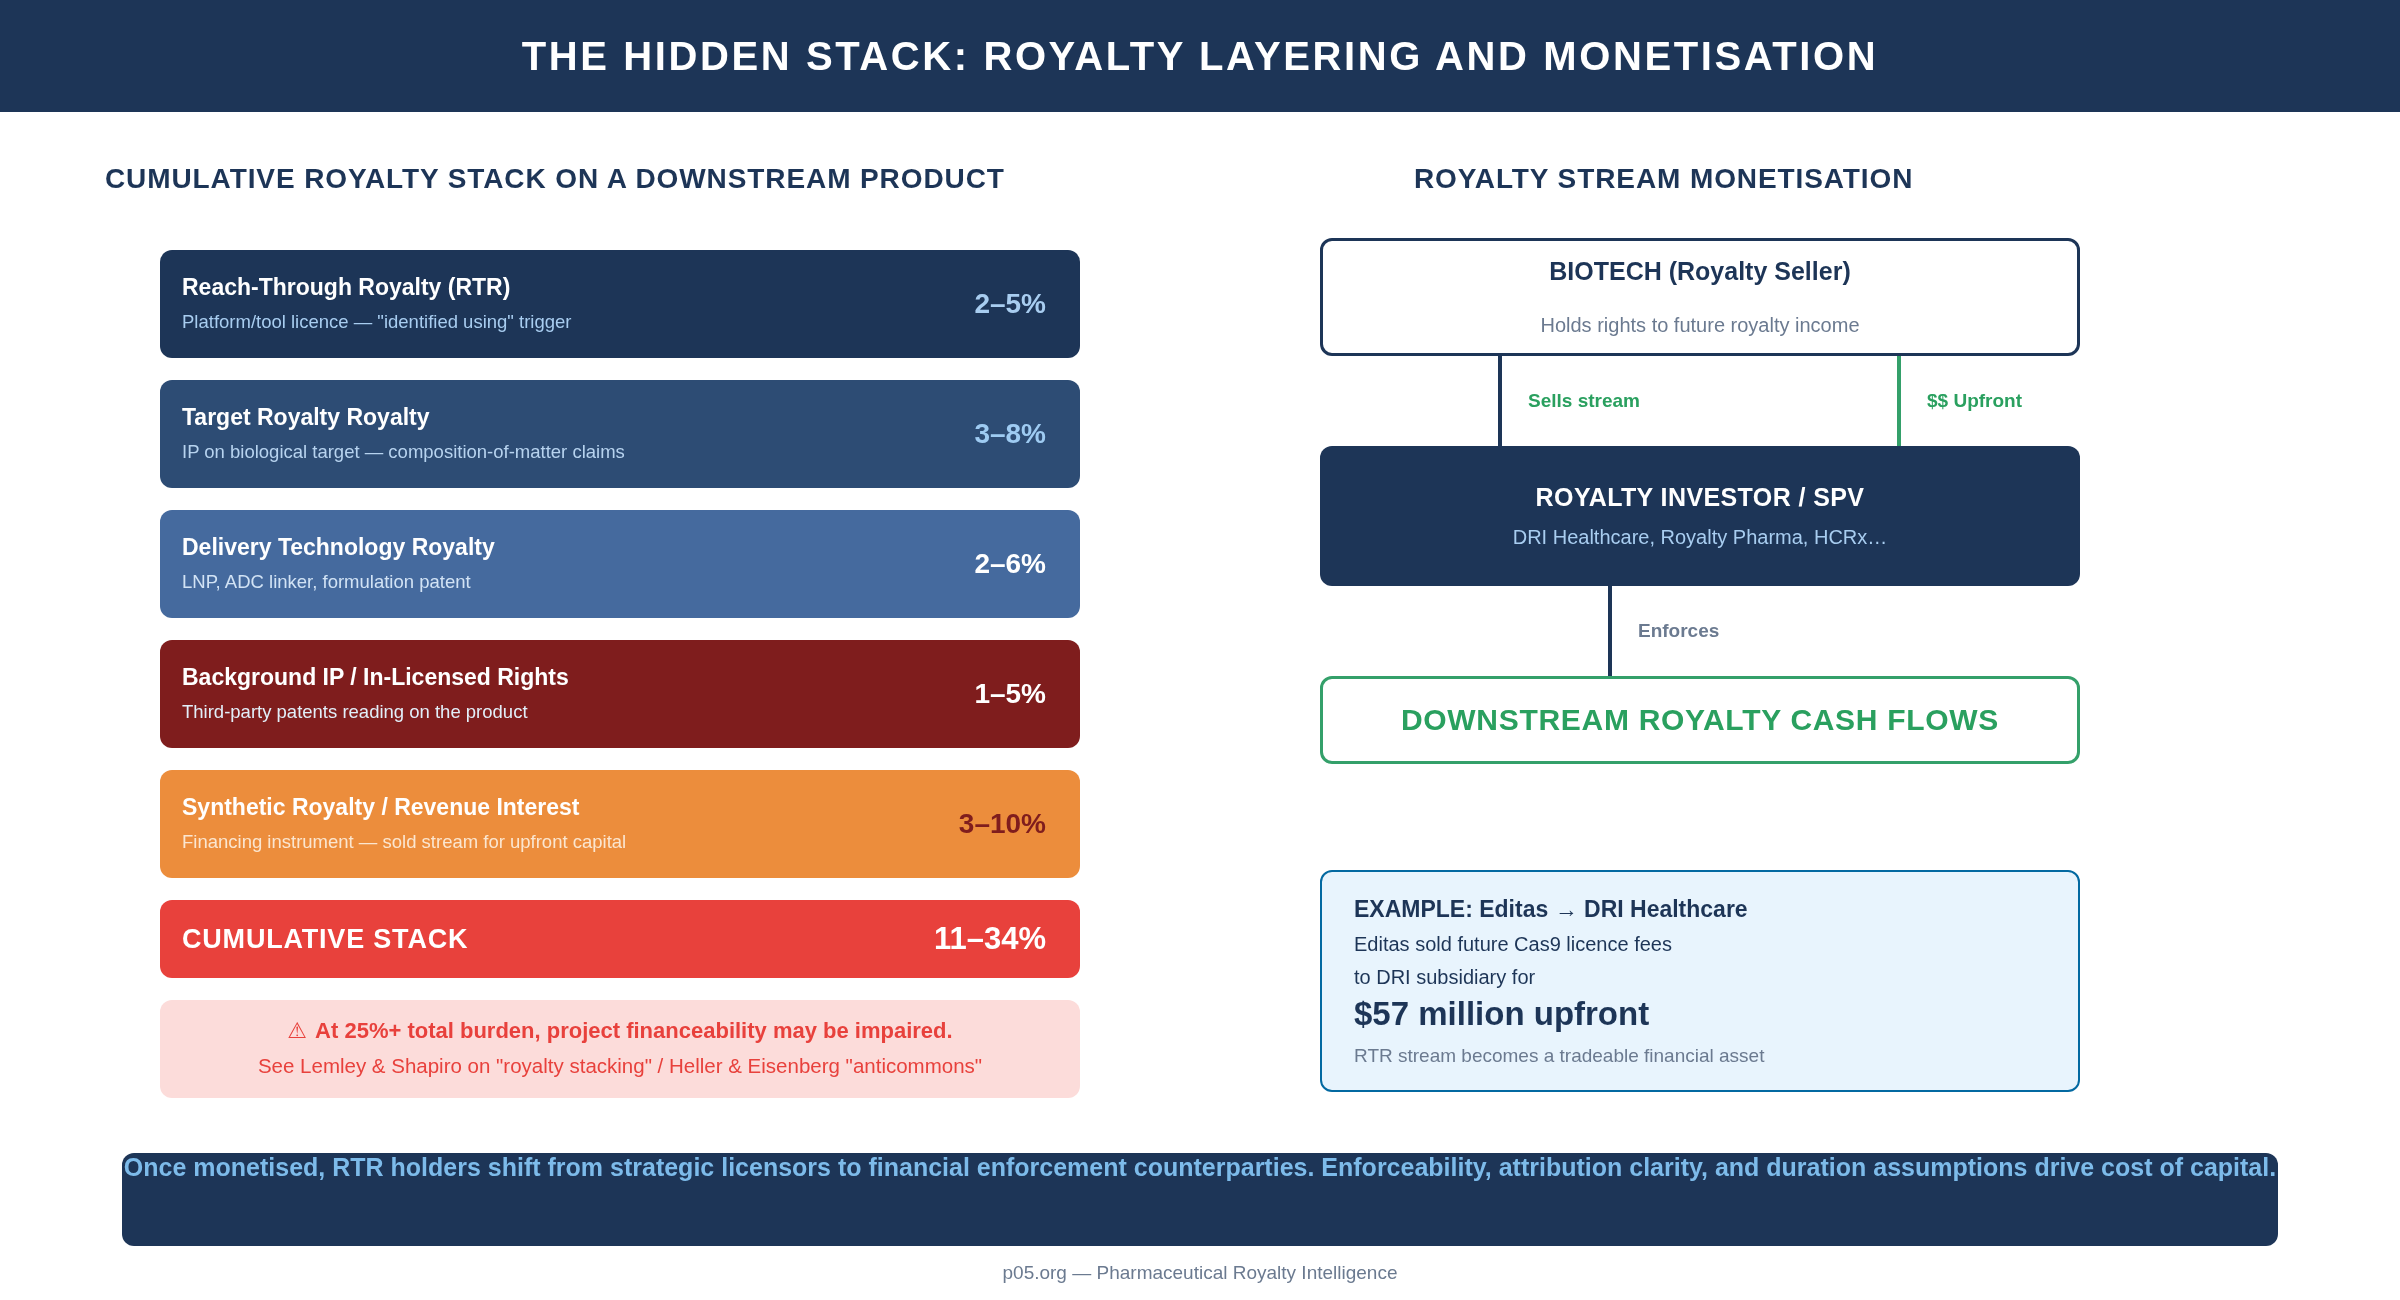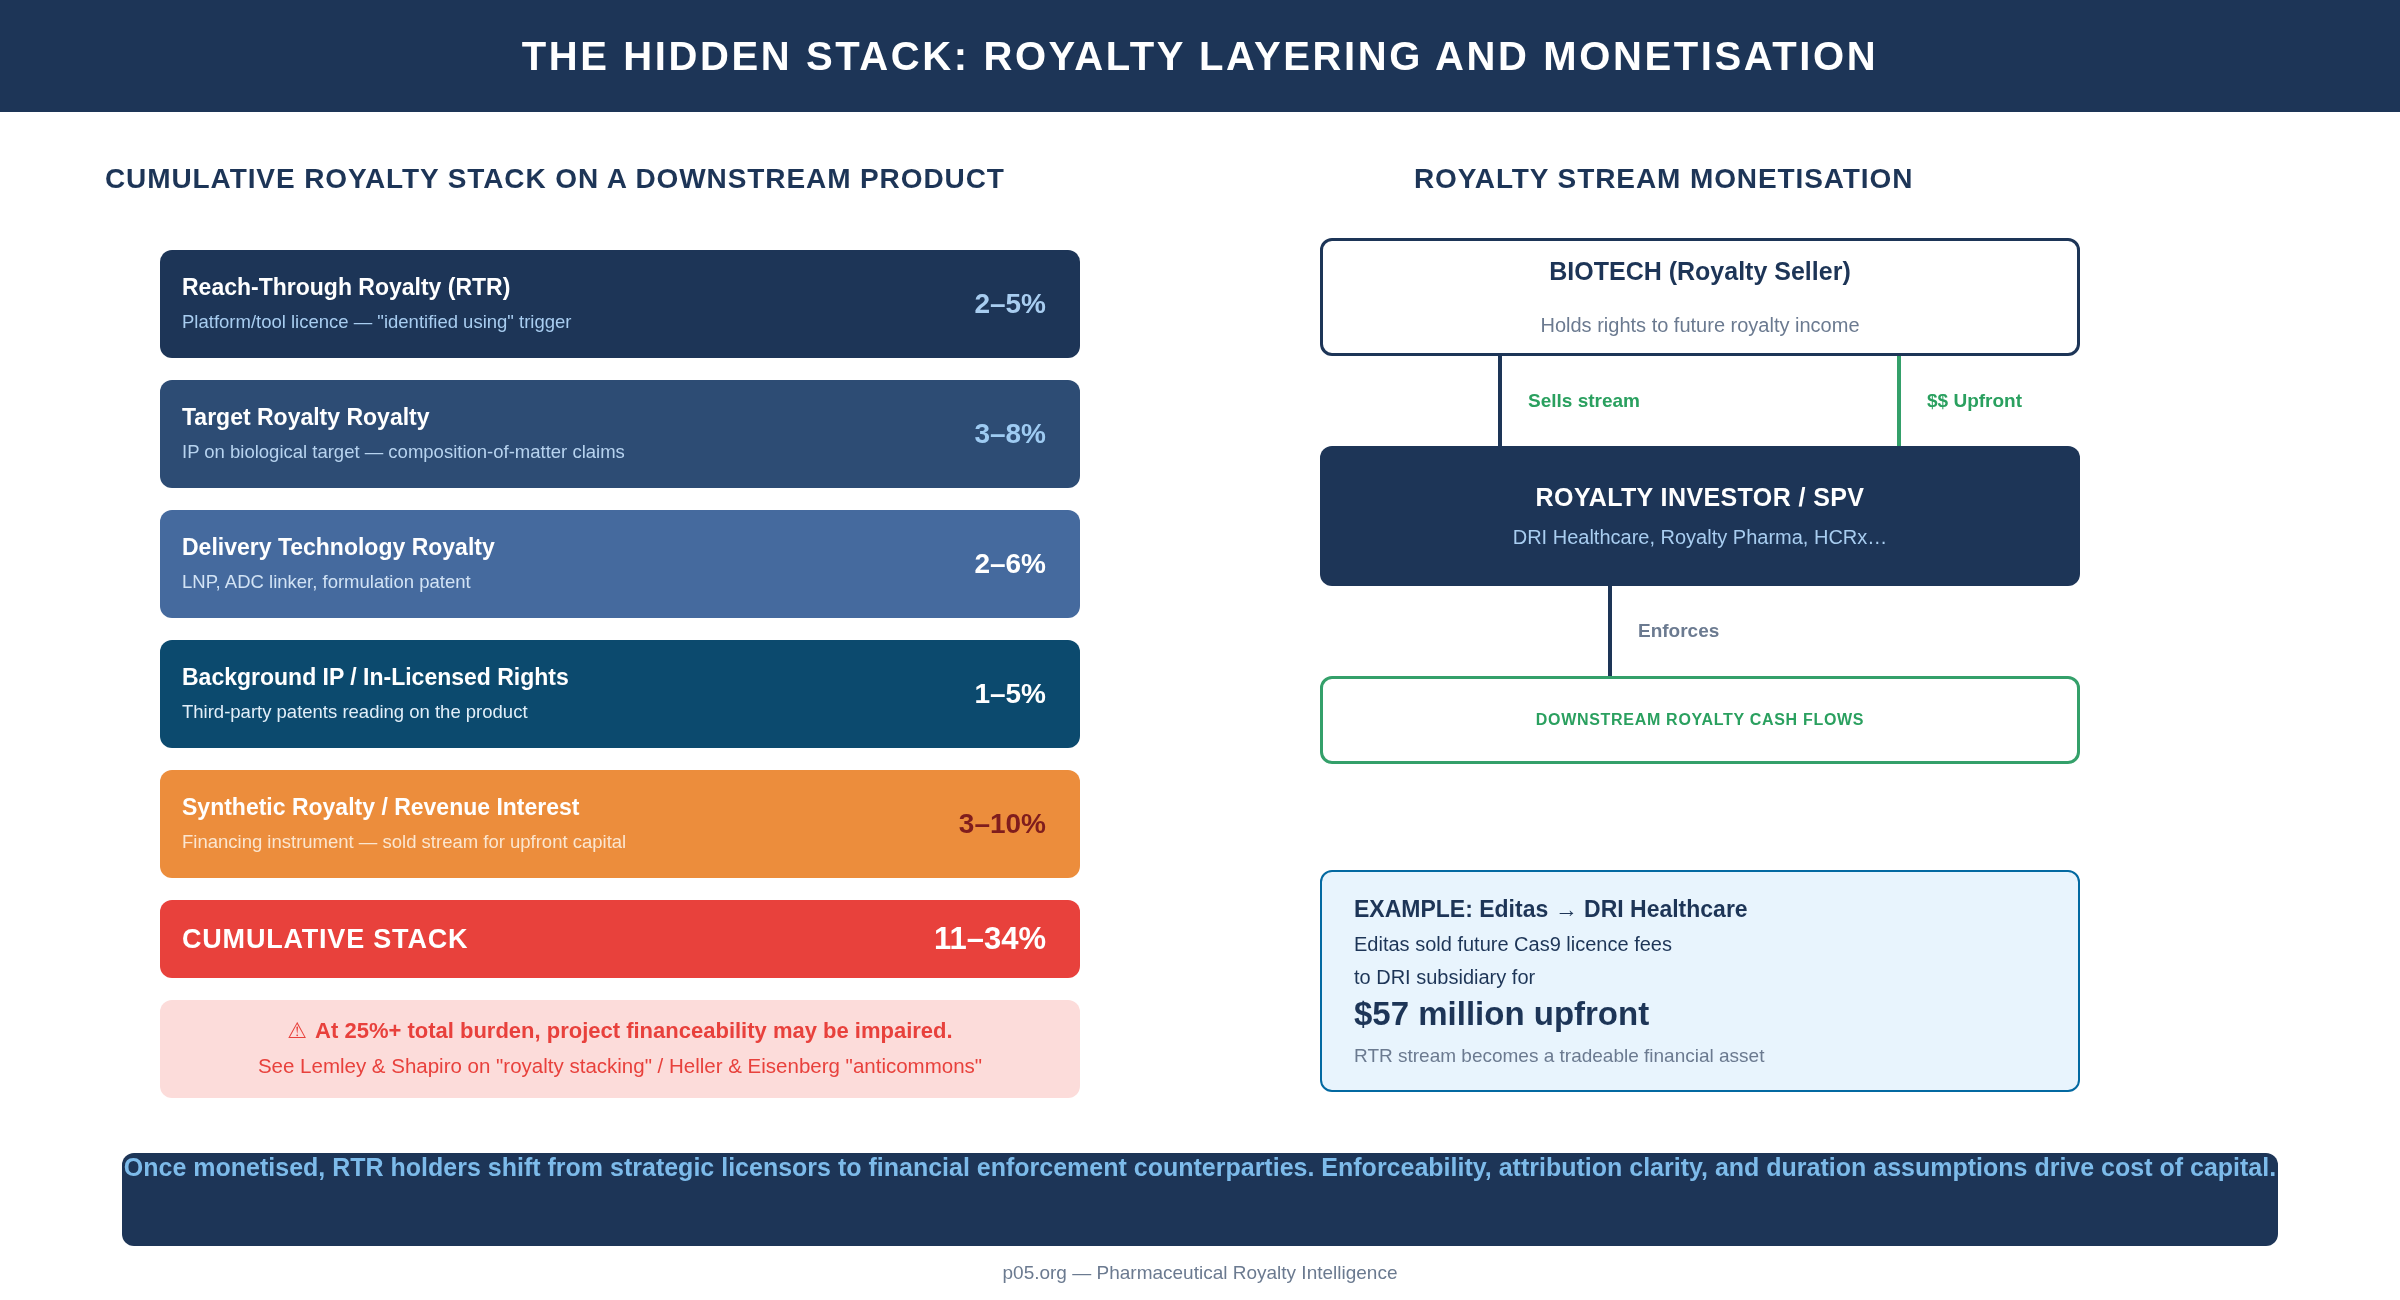--- a/index.html
+++ b/index.html
@@ -191,21 +191,21 @@
     font-size: 20px;
     white-space: nowrap;
   }
   .node-cash {
     height: 88px;
     background: #ffffff;
     border: 3px solid #34a06a;
   }
   .node-cash-title {
     color: #2aa05f;
-    font-size: 16px;
+    font-size: 30px;
     font-weight: bold;
     letter-spacing: 0.7px;
     text-transform: uppercase;
     white-space: nowrap;
   }
 
   
   .conn-band {
     position: relative;
     height: 90px;
@@ -329,21 +329,21 @@
         </div>
         <div class="stack-pct" style="color: rgb(158, 203, 242);">3–8%</div>
       </div>
       <div class="stack-row" style="background: rgb(69, 106, 158);">
         <div class="stack-text">
           <div class="stack-label">Delivery Technology Royalty</div>
           <div class="stack-sub" style="color: rgb(210, 227, 245);">LNP, ADC linker, formulation patent</div>
         </div>
         <div class="stack-pct" style="color: rgb(255, 255, 255);">2–6%</div>
       </div>
-      <div class="stack-row" style="background: #0c4a6e;">
+      <div class="stack-row" style="background: #7f1d1d;">
         <div class="stack-text">
           <div class="stack-label">Background IP / In-Licensed Rights</div>
           <div class="stack-sub" style="color: rgb(226, 239, 249);">Third-party patents reading on the product</div>
         </div>
         <div class="stack-pct" style="color: rgb(255, 255, 255);">1–5%</div>
       </div>
       <div class="stack-row" style="background: rgb(236, 141, 60);">
         <div class="stack-text">
           <div class="stack-label">Synthetic Royalty / Revenue Interest</div>
           <div class="stack-sub" style="color: rgb(251, 230, 208);">Financing instrument — sold stream for upfront capital</div>

